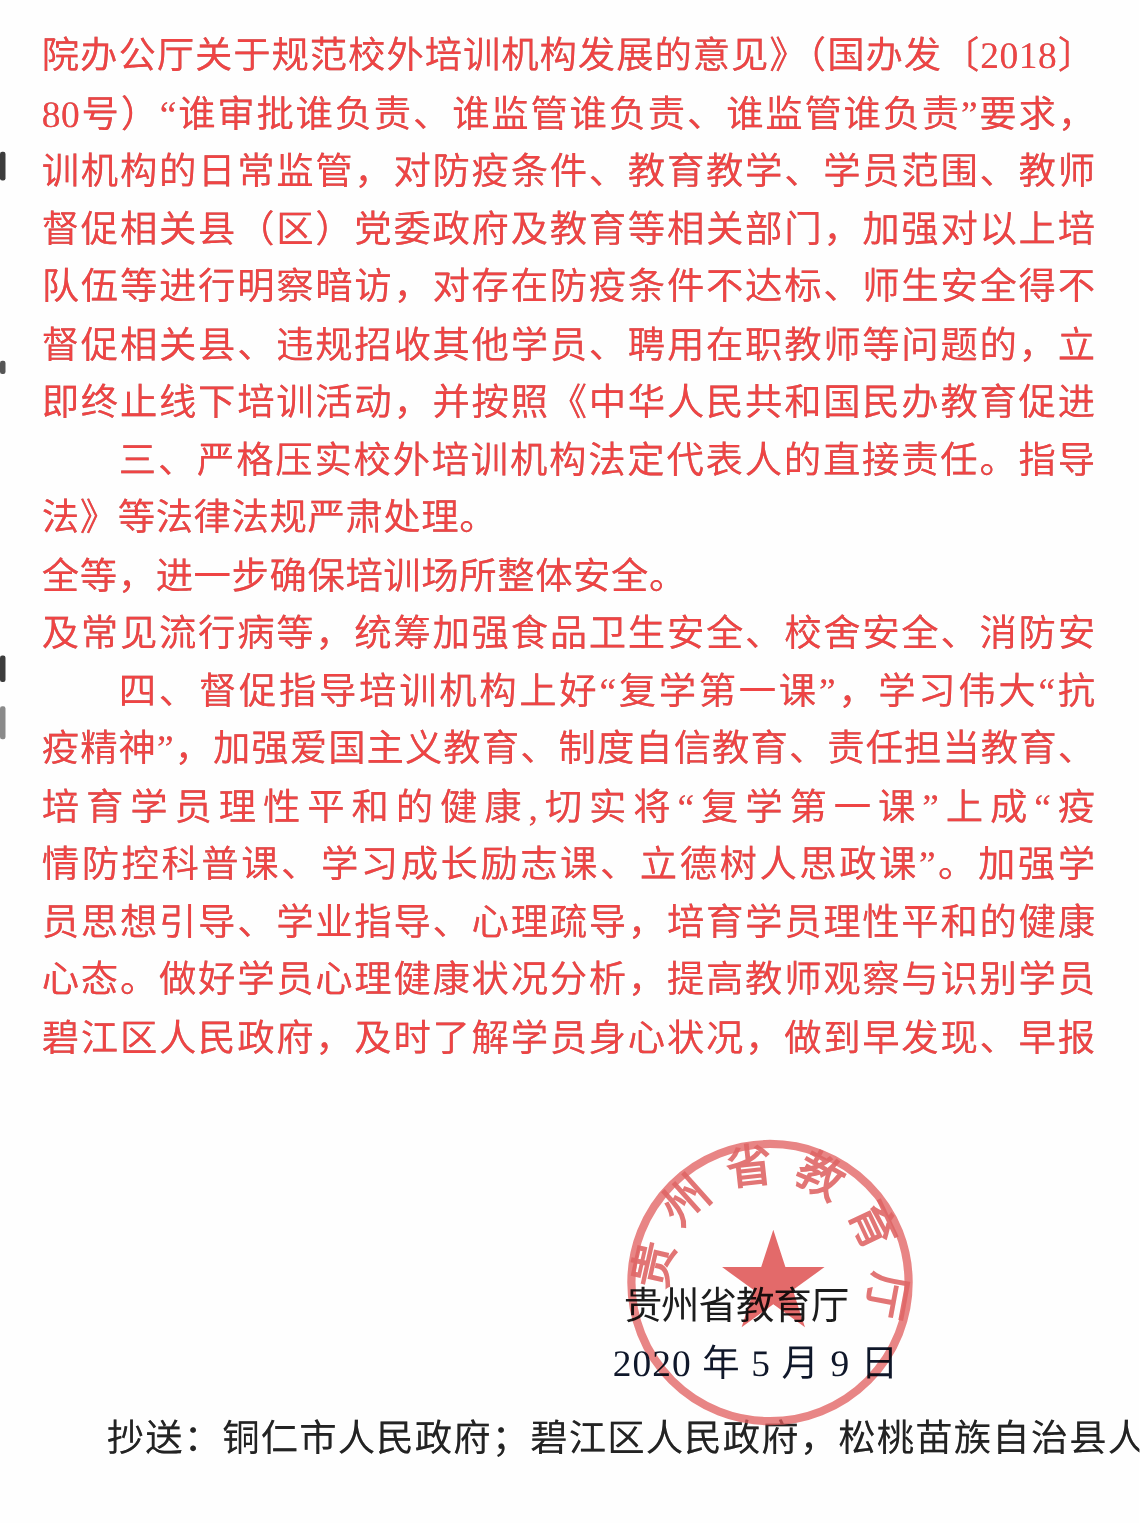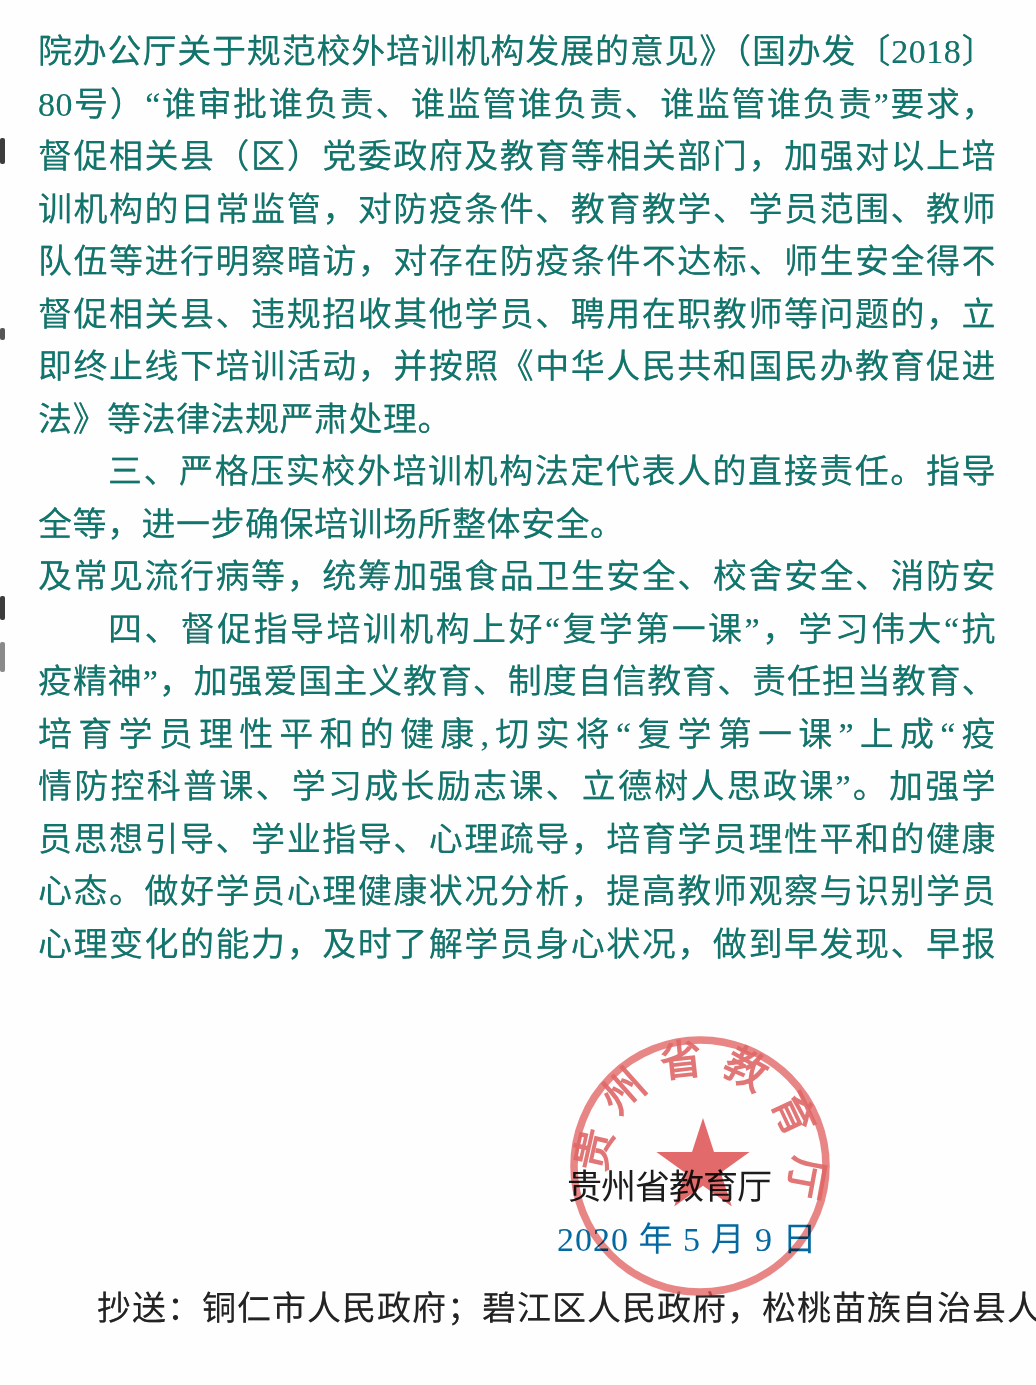--- a/index.html
+++ b/index.html
@@ -17,21 +17,21 @@
     position: absolute;
     left: 38px;
     top: 26px;
     width: 958px;
   }
   .bline {
     height: 52.5px;
     line-height: 52.5px;
     font-size: 34px;
     letter-spacing: 0.5px;
-    color: #0f766e;
+    color: #ef4444;
     white-space: nowrap;
     text-align: justify;
     text-align-last: justify;
     overflow: hidden;
     text-shadow: 0 0 0.6px #44444488; 
   }
   .bline.indent { padding-left: 70px; }
   .bline.para-end { text-align-last: left; }
   
   .sig-agency {
@@ -44,21 +44,21 @@
     mix-blend-mode: multiply;
     z-index: 3;
     white-space: nowrap;
   }
   .sig-date {
     position: absolute;
     left: 557px;
     top: 1212px;
     font-size: 34px;
     letter-spacing: 1px;
-    color: #0369a1;
+    color: #0f172a;
     mix-blend-mode: multiply;
     z-index: 3;
     white-space: nowrap;
     font-family: Liberation Serif, serif;
   }
   
   .seal {
     position: absolute;
     left: 560px;
     top: 1026px;
@@ -100,36 +100,36 @@
   .a4 { top: 642px;  height: 30px; background: #8a8a8a; }
 </style>
 </head>
 <body>
 
 <div class="page">
 
   <div class="body-text">
     <div class="bline">院办公厅关于规范校外培训机构发展的意见》（国办发〔2018〕</div>
     <div class="bline">80号）“谁审批谁负责、谁监管谁负责、谁监管谁负责”要求，</div>
+    <div class="bline">训机构的日常监管，对防疫条件、教育教学、学员范围、教师</div>
     <div class="bline">督促相关县（区）党委政府及教育等相关部门，加强对以上培</div>
-    <div class="bline">训机构的日常监管，对防疫条件、教育教学、学员范围、教师</div>
     <div class="bline">队伍等进行明察暗访，对存在防疫条件不达标、师生安全得不</div>
     <div class="bline">督促相关县、违规招收其他学员、聘用在职教师等问题的，立</div>
     <div class="bline">即终止线下培训活动，并按照《中华人民共和国民办教育促进</div>
+    <div class="bline indent">三、严格压实校外培训机构法定代表人的直接责任。指导</div>
     <div class="bline para-end">法》等法律法规严肃处理。</div>
-    <div class="bline indent">三、严格压实校外培训机构法定代表人的直接责任。指导</div>
     <div class="bline para-end">全等，进一步确保培训场所整体安全。</div>
     <div class="bline">及常见流行病等，统筹加强食品卫生安全、校舍安全、消防安</div>
     <div class="bline indent">四、督促指导培训机构上好“复学第一课”，学习伟大“抗</div>
     <div class="bline">疫精神”，加强爱国主义教育、制度自信教育、责任担当教育、</div>
     <div class="bline">培育学员理性平和的健康,切实将“复学第一课”上成“疫</div>
     <div class="bline">情防控科普课、学习成长励志课、立德树人思政课”。加强学</div>
     <div class="bline">员思想引导、学业指导、心理疏导，培育学员理性平和的健康</div>
     <div class="bline">心态。做好学员心理健康状况分析，提高教师观察与识别学员</div>
-    <div class="bline">心理变化的能力，及时了解学员身心状况，做到早发现、早报</div>
+    <div class="bline">碧江区人民政府，及时了解学员身心状况，做到早发现、早报</div>
   </div>
 
   <svg class="seal" viewBox="-140 -140 280 280" xmlns="http://www.w3.org/2000/svg">
     <defs>
       <path id="sealArc" d="M -88.86 23.81 A 92 92 0 1 1 88.86 23.81" fill="none"></path>
     </defs>
     <circle cx="0" cy="0" r="126" fill="none" stroke="#e05c5c" stroke-width="7.5" opacity="0.85"></circle>
     <polygon transform="translate(3,1)" points="0,-49 11,-15.1 46.6,-15.1 17.8,5.8 28.8,39.6 0,18.7 -28.8,39.6 -17.8,5.8 -46.6,-15.1 -11,-15.1" fill="#dc4848" opacity="0.92"></polygon>
     <text font-size="42" font-weight="bold" fill="#db5252" opacity="0.9" letter-spacing="15" font-family="Liberation Serif, DejaVu Serif, serif">
       <textPath href="#sealArc" startOffset="16">贵州省教育厅</textPath>

